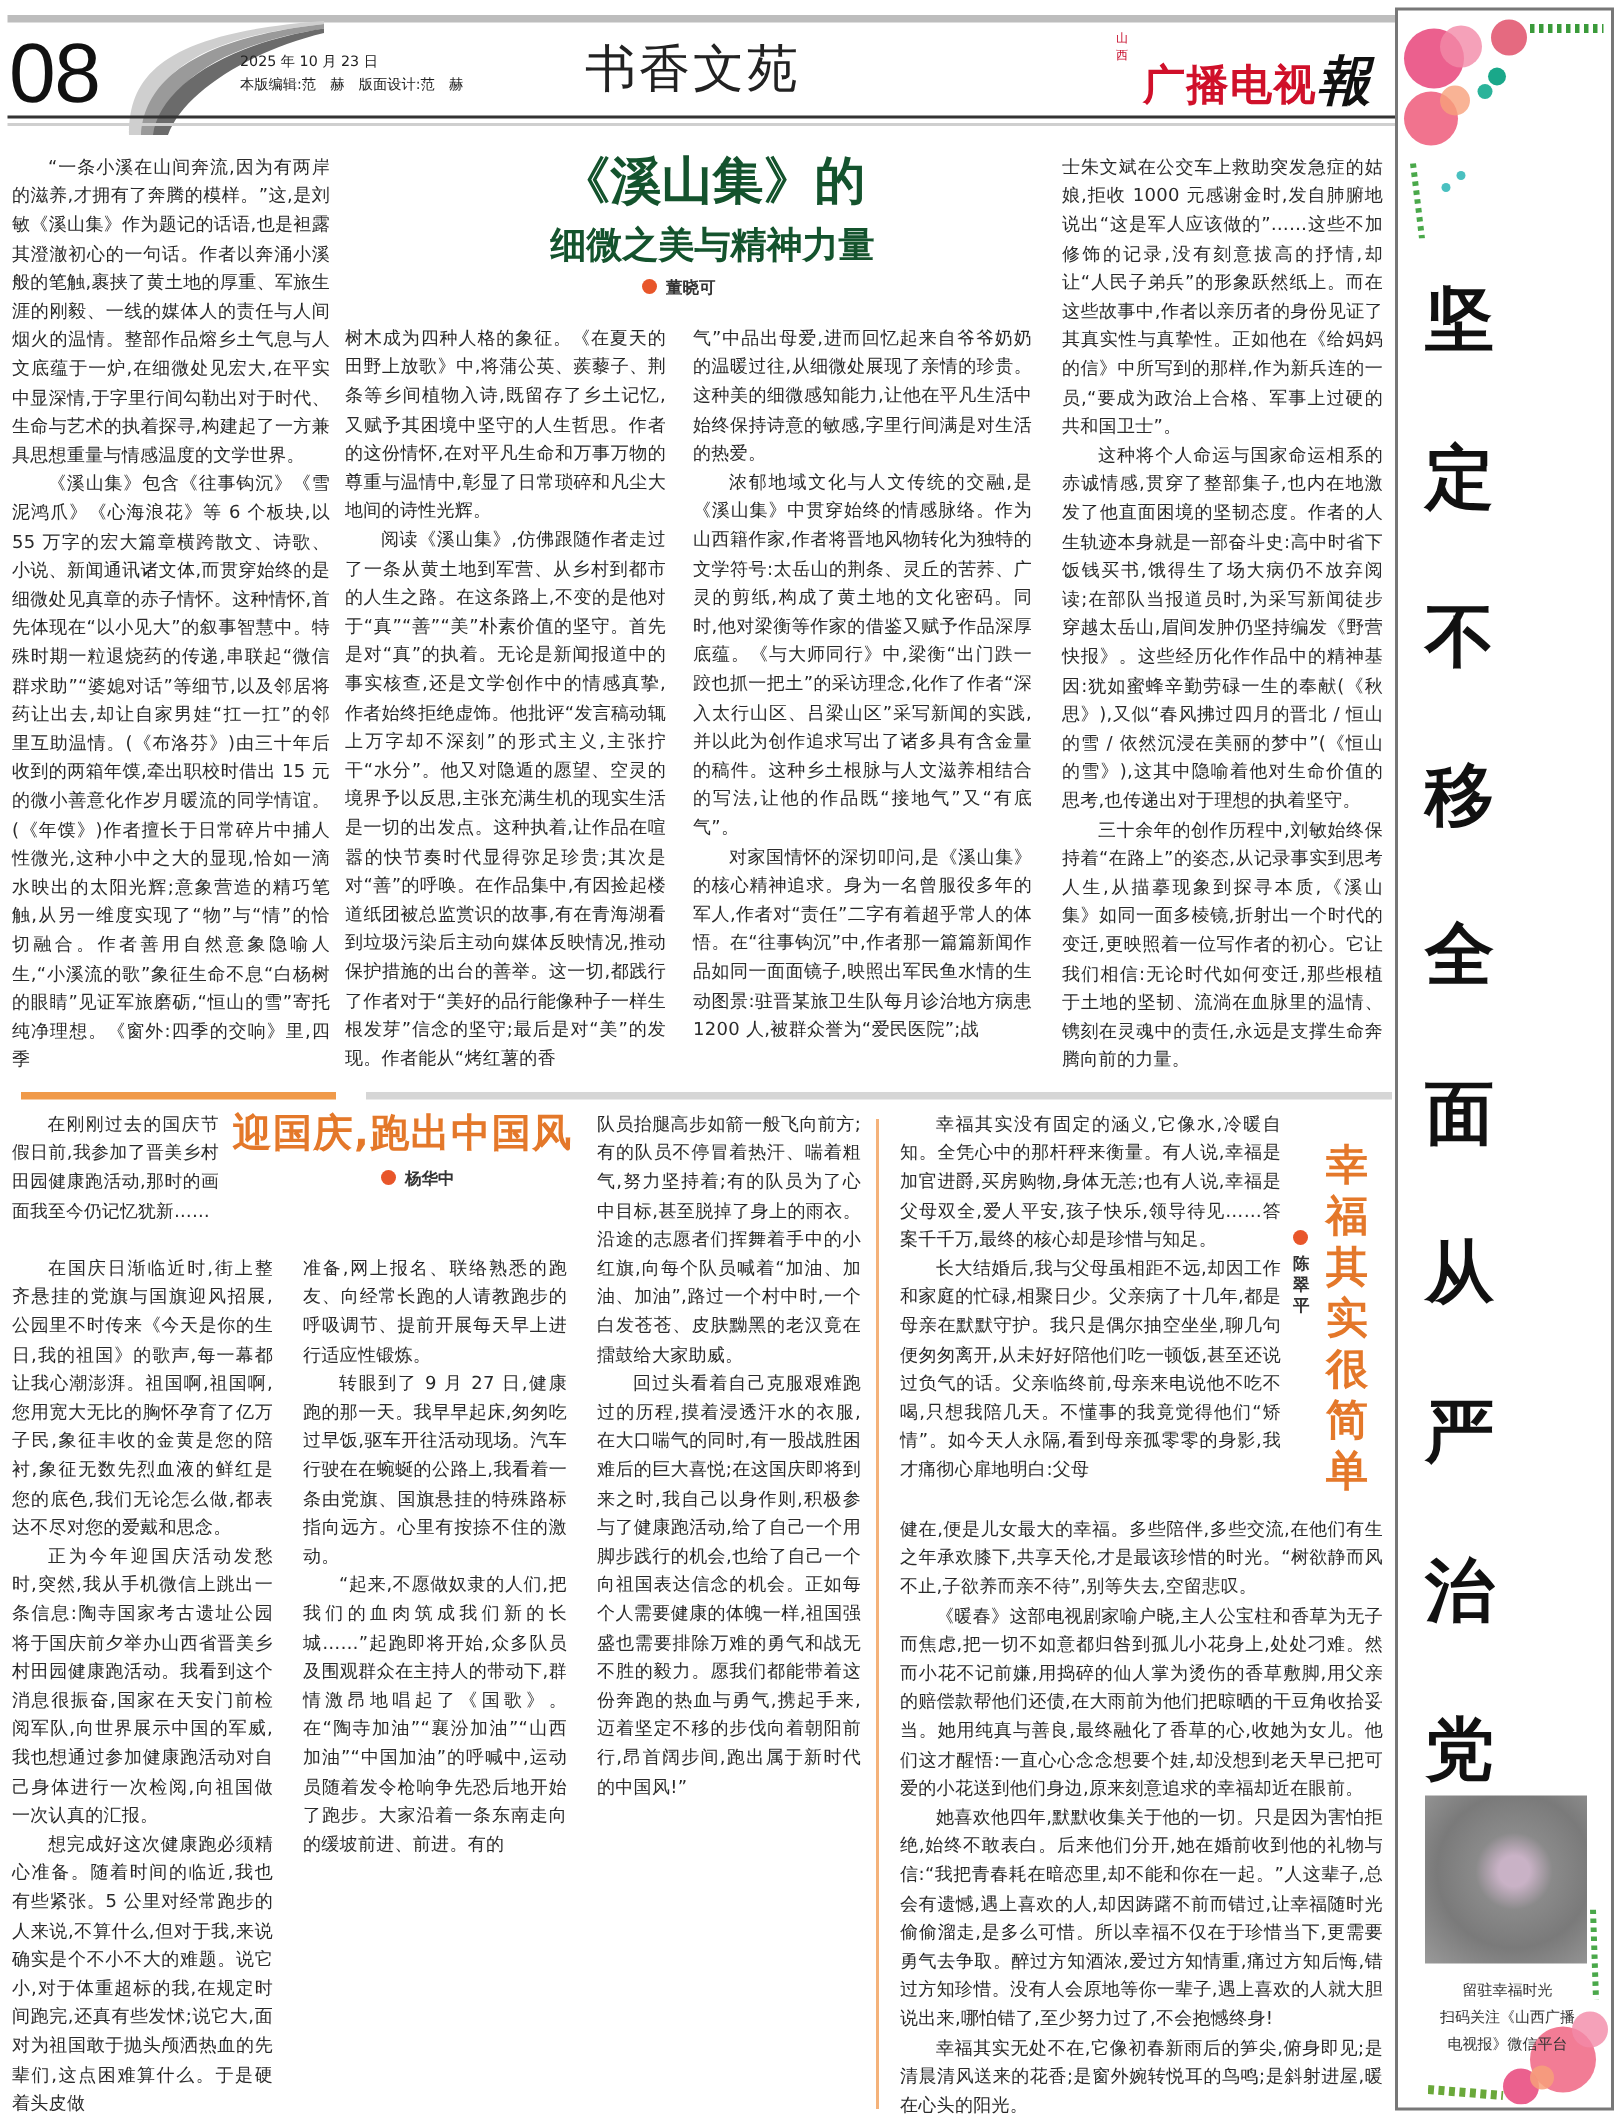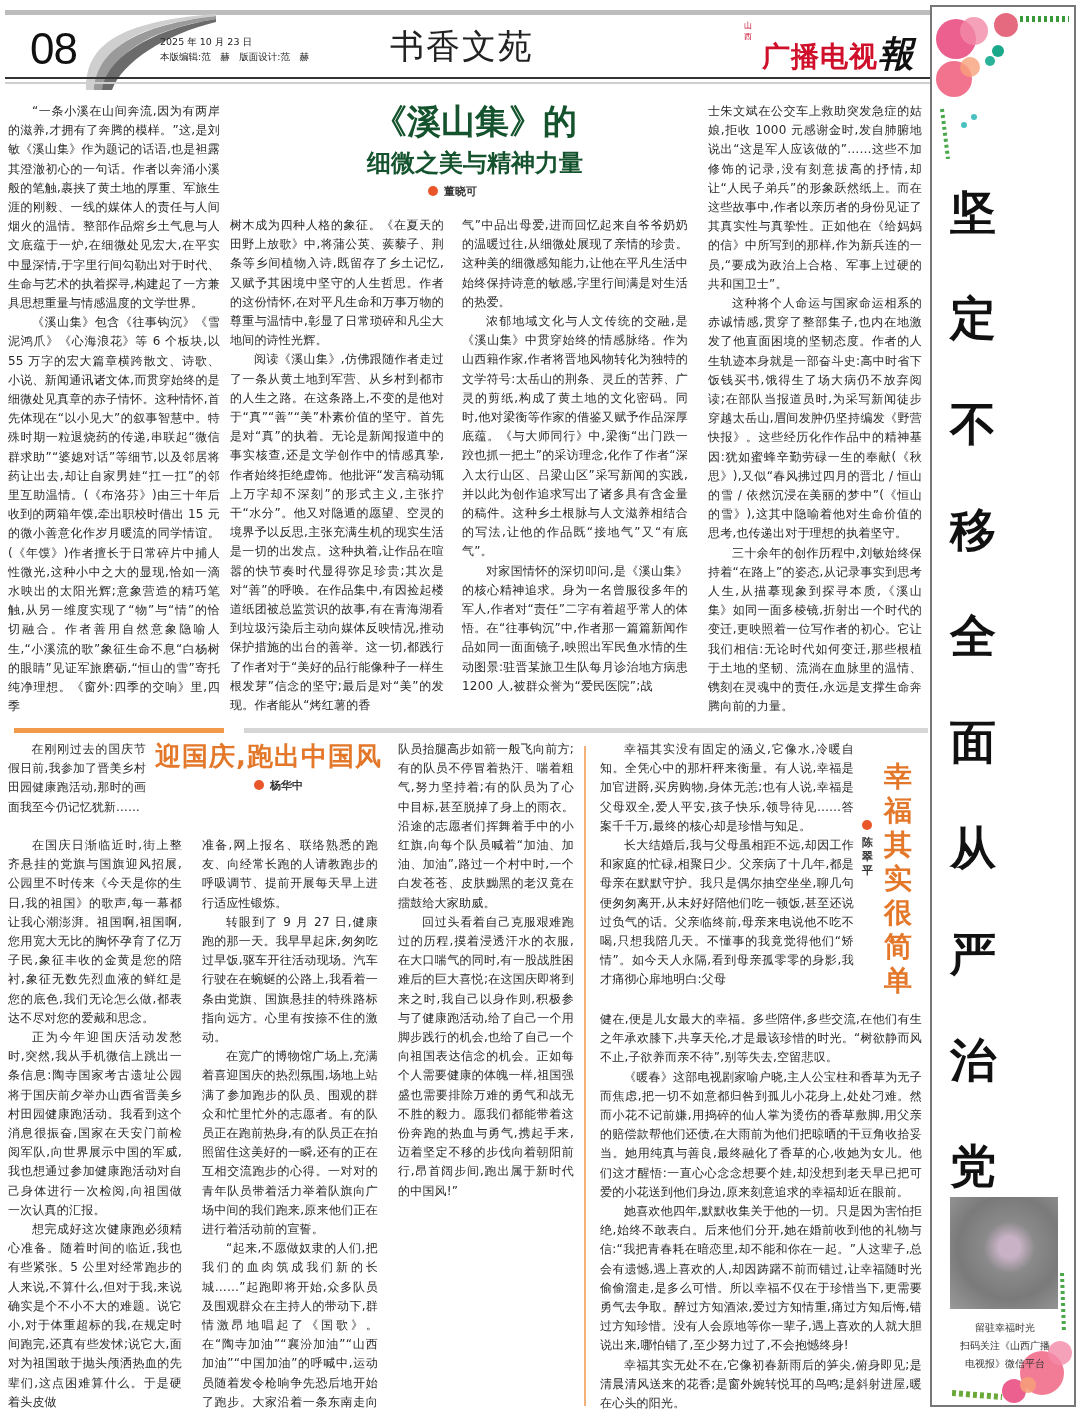--- a/index.html
+++ b/index.html
@@ -4,21 +4,21 @@
 <style>
   * { box-sizing: border-box; margin: 0; padding: 0; }
   html, body { width: 1080px; height: 1411px; background: #fff; overflow: hidden; }
   body { position: relative; font-family: "DejaVu Sans", "Liberation Sans", sans-serif; color: #222; }
 
   
   .masthead { position: absolute; left: 0; top: 0; width: 930px; height: 90px; }
   .mh-topbar { position: absolute; left: 5px; top: 10px; width: 925px; height: 5px; background: #bdbdbd; }
   .mh-bottom1 { position: absolute; left: 5px; top: 77px; width: 925px; height: 2px; background: #333; }
   .mh-bottom2 { position: absolute; left: 5px; top: 82px; width: 925px; height: 2px; background: #cfcfcf; }
-  .page-num { position: absolute; left: 6px; top: 24px; font-family: "Liberation Sans", sans-serif; font-size: 44px; line-height: 50px; color: #111; letter-spacing: -1px; margin-left: 24px; }
+  .page-num { position: absolute; left: 6px; top: 24px; font-family: "Liberation Sans", sans-serif; font-size: 56px; line-height: 50px; color: #111; letter-spacing: -1px; }
   .swoosh { position: absolute; left: 66px; top: 12px; width: 150px; height: 78px; }
   .meta { position: absolute; left: 160px; top: 34px; font-size: 9.5px; line-height: 15px; color: #222; }
   .section-title { position: absolute; left: 390px; top: 26px; font-family: "DejaVu Serif", serif; font-size: 34px; line-height: 40px; color: #222; letter-spacing: 2px; font-weight: 300; }
   .paper-logo { position: absolute; left: 738px; top: 20px; height: 50px; }
   .paper-logo .small { position: absolute; left: 6px; top: 0; font-size: 8px; color: #c8102e; font-family: "DejaVu Serif", serif; }
   .paper-logo .main { position: absolute; left: 0; top: 10px; font-family: "DejaVu Serif", serif; font-weight: bold; font-size: 28px; color: #d0102a; white-space: nowrap; letter-spacing: 1px; margin-left: 24px; }
   .paper-logo .bao { font-family: "DejaVu Serif", serif; font-style: italic; color: #111; font-size: 36px; font-weight: bold; }
 
   
   .col { position: absolute; font-size: 12px; line-height: 19.2px; color: #2a2a2a; text-align: justify; font-family: "DejaVu Sans", sans-serif; letter-spacing: 0.2px; }
@@ -118,21 +118,20 @@
   <p>在刚刚过去的国庆节假日前,我参加了晋美乡村田园健康跑活动,那时的画面我至今仍记忆犹新……</p>
 </div>
 <div class="col" style="left:8px; top:836px; width:174px;">
   <p>在国庆日渐临近时,街上整齐悬挂的党旗与国旗迎风招展,公园里不时传来《今天是你的生日,我的祖国》的歌声,每一幕都让我心潮澎湃。祖国啊,祖国啊,您用宽大无比的胸怀孕育了亿万子民,象征丰收的金黄是您的陪衬,象征无数先烈血液的鲜红是您的底色,我们无论怎么做,都表达不尽对您的爱戴和思念。</p>
   <p>正为今年迎国庆活动发愁时,突然,我从手机微信上跳出一条信息:陶寺国家考古遗址公园将于国庆前夕举办山西省晋美乡村田园健康跑活动。我看到这个消息很振奋,国家在天安门前检阅军队,向世界展示中国的军威,我也想通过参加健康跑活动对自己身体进行一次检阅,向祖国做一次认真的汇报。</p>
   <p>想完成好这次健康跑必须精心准备。随着时间的临近,我也有些紧张。5 公里对经常跑步的人来说,不算什么,但对于我,来说确实是个不小不大的难题。说它小,对于体重超标的我,在规定时间跑完,还真有些发怵;说它大,面对为祖国敢于抛头颅洒热血的先辈们,这点困难算什么。于是硬着头皮做</p>
 </div>
 <div class="col" style="left:202px; top:836px; width:176px;">
   <p class="cont">准备,网上报名、联络熟悉的跑友、向经常长跑的人请教跑步的呼吸调节、提前开展每天早上进行适应性锻炼。</p>
   <p>转眼到了 9 月 27 日,健康跑的那一天。我早早起床,匆匆吃过早饭,驱车开往活动现场。汽车行驶在在蜿蜒的公路上,我看着一条由党旗、国旗悬挂的特殊路标指向远方。心里有按捺不住的激动。</p>
-  <p>在宽广的博物馆广场上,充满着喜迎国庆的热烈氛围,场地上站满了参加跑步的队员、围观的群众和忙里忙外的志愿者。有的队员正在跑前热身,有的队员正在拍照留住这美好的一瞬,还有的正在互相交流跑步的心得。一对对的青年队员带着活力举着队旗向广场中间的我们跑来,原来他们正在进行着活动前的宣誓。</p>
   <p>“起来,不愿做奴隶的人们,把我们的血肉筑成我们新的长城……”起跑即将开始,众多队员及围观群众在主持人的带动下,群情激昂地唱起了《国歌》。在“陶寺加油”“襄汾加油”“山西加油”“中国加油”的呼喊中,运动员随着发令枪响争先恐后地开始了跑步。大家沿着一条东南走向的缓坡前进、前进。有的</p>
 </div>
 <div class="col" style="left:398px; top:740px; width:176px;">
   <p class="cont">队员抬腿高步如箭一般飞向前方;有的队员不停冒着热汗、喘着粗气,努力坚持着;有的队员为了心中目标,甚至脱掉了身上的雨衣。沿途的志愿者们挥舞着手中的小红旗,向每个队员喊着“加油、加油、加油”,路过一个村中时,一个白发苍苍、皮肤黝黑的老汉竟在擂鼓给大家助威。</p>
   <p>回过头看着自己克服艰难跑过的历程,摸着浸透汗水的衣服,在大口喘气的同时,有一股战胜困难后的巨大喜悦;在这国庆即将到来之时,我自己以身作则,积极参与了健康跑活动,给了自己一个用脚步践行的机会,也给了自己一个向祖国表达信念的机会。正如每个人需要健康的体魄一样,祖国强盛也需要排除万难的勇气和战无不胜的毅力。愿我们都能带着这份奔跑的热血与勇气,携起手来,迈着坚定不移的步伐向着朝阳前行,昂首阔步间,跑出属于新时代的中国风!”</p>
 </div>
 
 <div class="divider-v" style="left:584px; top:746px; height:660px;"></div>
 
 <div class="col" style="left:600px; top:740px; width:254px;">

